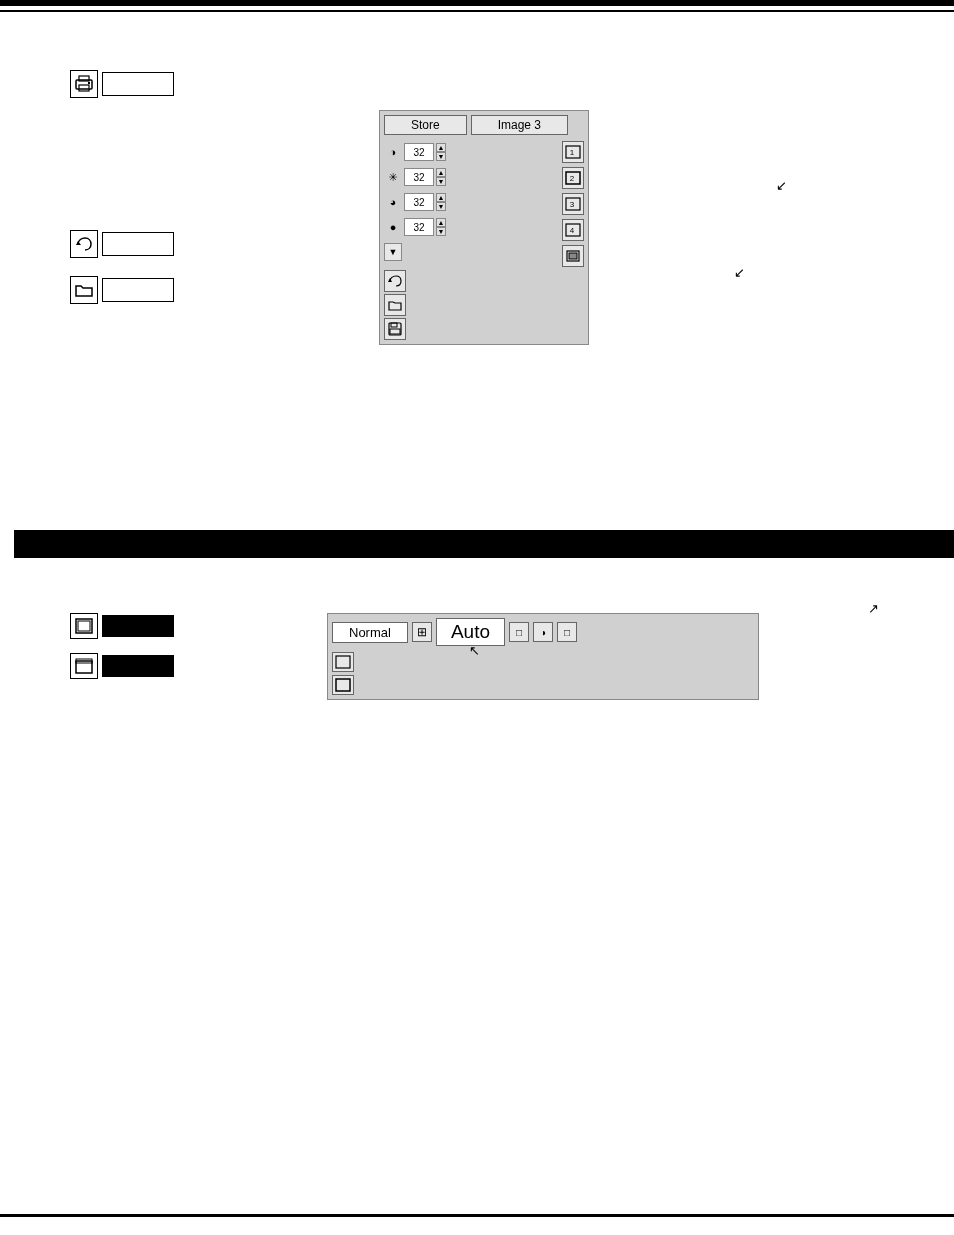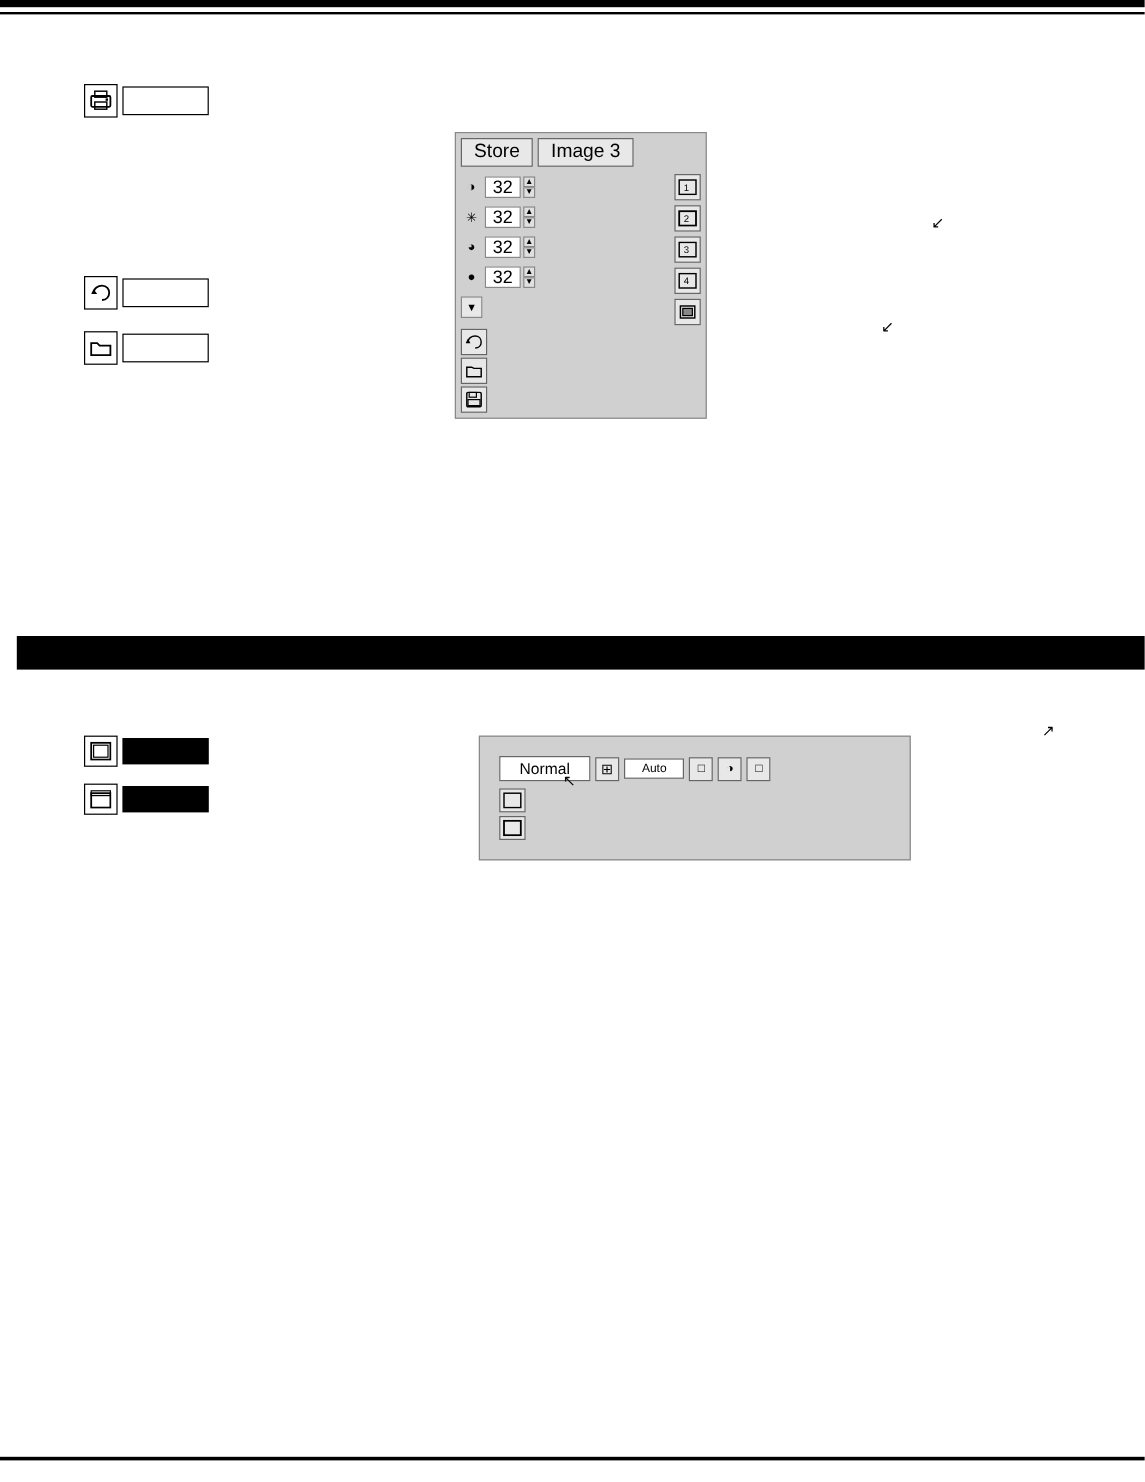--- a/index.html
+++ b/index.html
@@ -115,22 +115,22 @@
 
     .panel-header {
       display: flex;
       gap: 4px;
       margin-bottom: 6px;
     }
 
     .panel-btn {
       border: 1.5px solid #666;
       background: #e8e8e8;
-      padding: 2px 10px;
-      font-size: 16px;
+      padding: 2px 26px;
+      font-size: 12px;
       cursor: pointer;
       font-family: Arial, sans-serif;
       text-align: center;
     }
 
     .panel-body {
       display: flex;
       gap: 6px;
     }
 
@@ -155,21 +155,21 @@
       align-items: center;
       justify-content: center;
       font-size: 11px;
     }
 
     .ctrl-value {
       width: 30px;
       height: 18px;
       border: 1px solid #888;
       background: #fff;
-      font-size: 15px;
+      font-size: 10px;
       text-align: center;
       line-height: 18px;
     }
 
     .ctrl-arrows {
       display: flex;
       flex-direction: column;
       height: 18px;
     }
 
@@ -222,24 +222,24 @@
       top: 558px;
       left: 0;
       width: 100%;
     }
 
     
     .normal-panel {
       position: absolute;
       top: 30px;
       right: 100px;
-      width: 360px;
+      width: 432px;
       background: #d0d0d0;
       border: 1.5px solid #888;
-      padding: 16px;
+      padding: 4px;
       margin-left: 32px;
     }
 
     .normal-header {
       display: flex;
       align-items: center;
       gap: 4px;
       margin-bottom: 6px;
     }
 
@@ -261,21 +261,21 @@
       align-items: center;
       justify-content: center;
       font-size: 12px;
       cursor: pointer;
     }
 
     .auto-btn {
       border: 1.5px solid #666;
       background: #fff;
       padding: 2px 14px;
-      font-size: 10px;
+      font-size: 19px;
       cursor: pointer;
     }
 
     .normal-icon-btn {
       width: 20px;
       height: 20px;
       border: 1.5px solid #666;
       background: #e8e8e8;
       display: flex;
       align-items: center;

